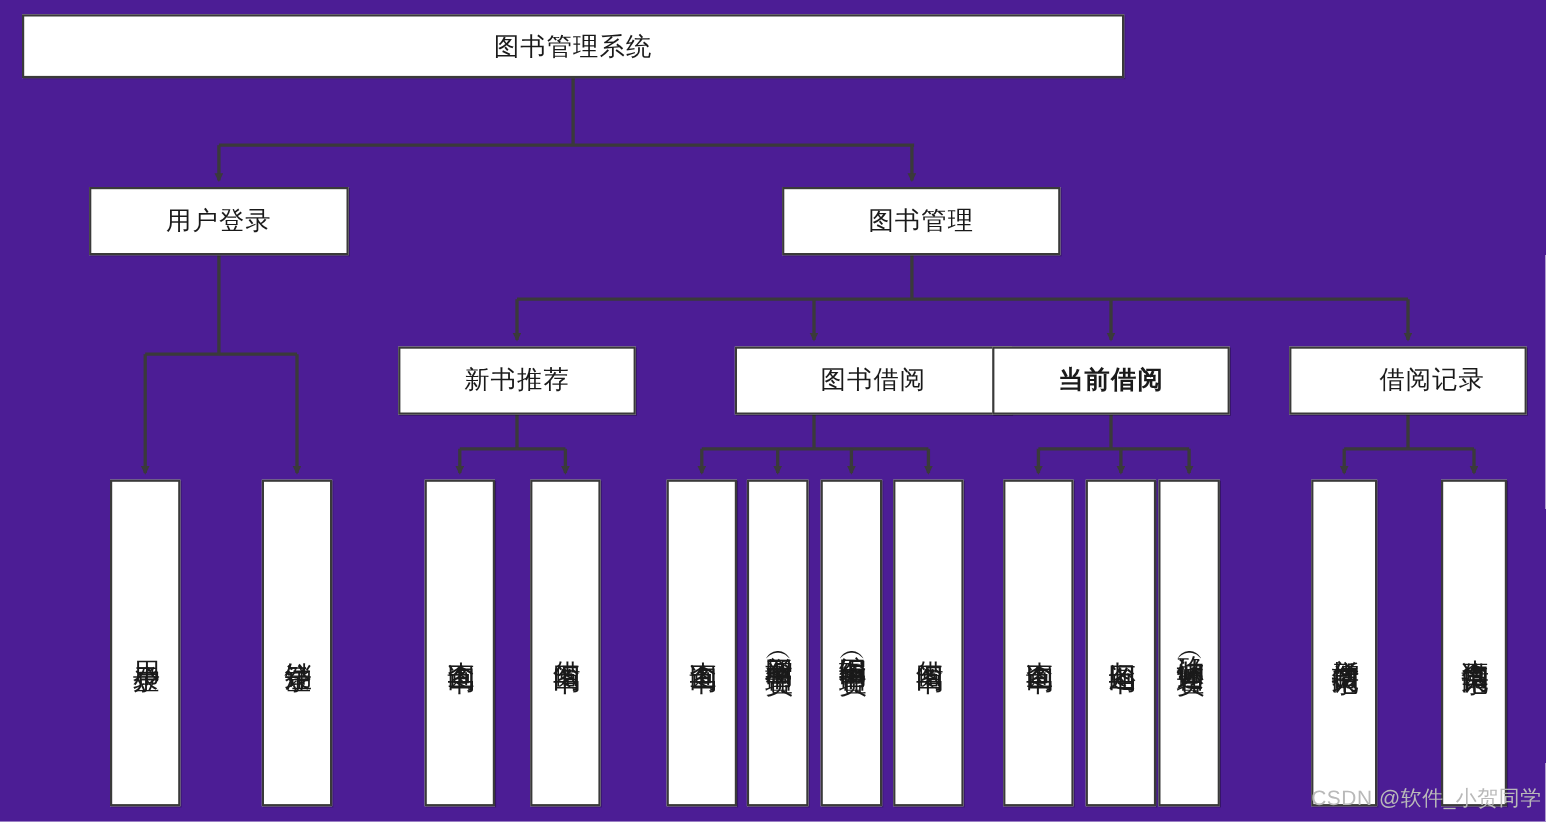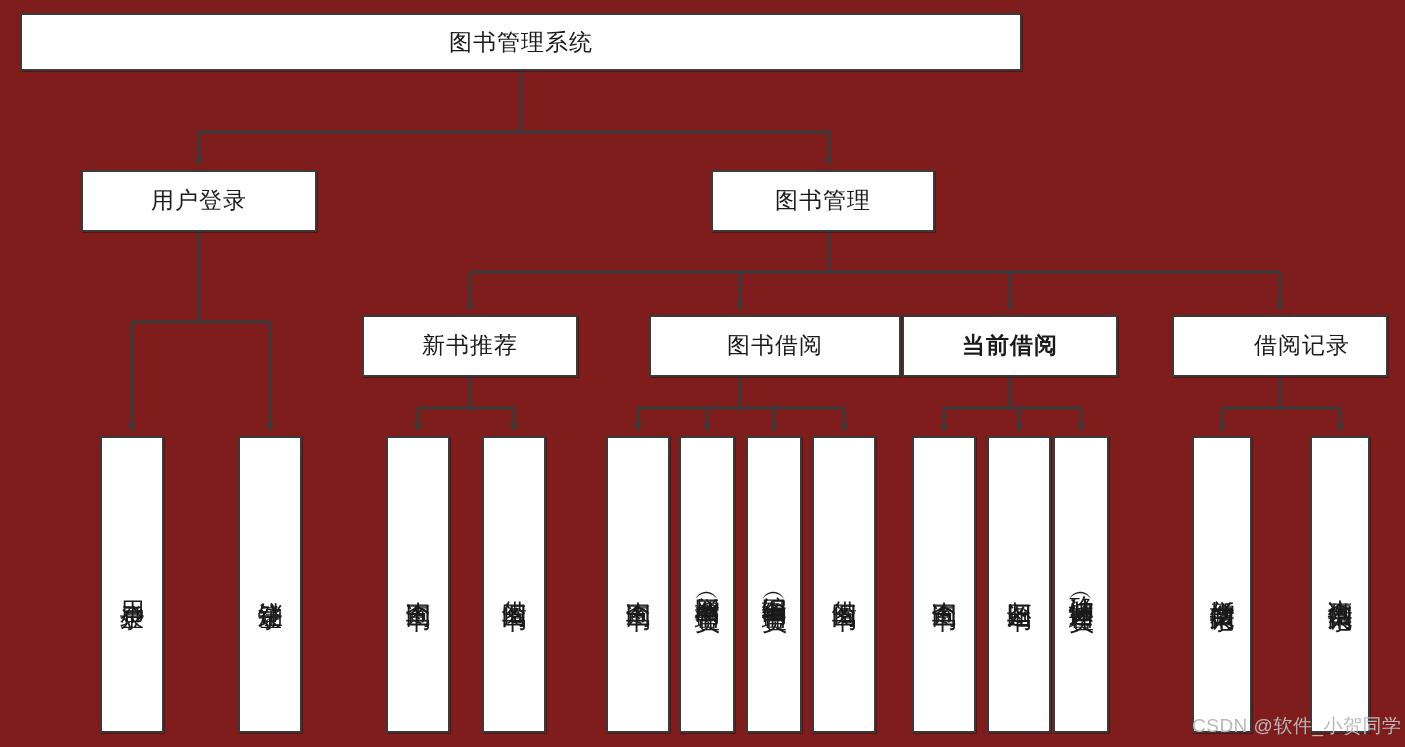--- a/index.html
+++ b/index.html
@@ -7,21 +7,21 @@
     padding: 0;
     background: #ffffff;
   }
   body {
     font-family: "Liberation Sans", "DejaVu Sans", sans-serif;
   }
   #canvas {
     position: relative;
     width: 1405px;
     height: 747px;
-    background: #7f1d1d;
+    background: #4c1d95;
     overflow: hidden;
   }
   #edges {
     position: absolute;
     left: 0;
     top: 0;
     width: 1405px;
     height: 747px;
     pointer-events: none;
   }
@@ -124,24 +124,24 @@
       <path d="M1280,377 L1280,408"></path>
       <path d="M1222,408 L1340,408"></path>
       <path d="M1222,408 L1222,430" marker-end="url(#arrow)"></path>
       <path d="M1340,408 L1340,430" marker-end="url(#arrow)"></path>
     </g>
   </svg>
 
   <div class="node node-root" style="left: 20px; top: 13px; width: 1002px; height: 58px;">图书管理系统</div>
 
   <div class="node node-h" style="left: 81px; top: 170px; width: 236px; height: 62px;">用户登录</div>
-  <div class="node node-h" style="left: 711px; top: 170px; width: 224px; height: 62px;">图书管理</div>
+  <div class="node node-h" style="left: 711px; top: 170px; width: 253px; height: 62px;">图书管理</div>
 
   <div class="node node-h" style="left: 362px; top: 315px; width: 216px; height: 62px; font-family: Liberation Serif, serif;">新书推荐</div>
-  <div class="node node-h" style="left: 649px; top: 315px; width: 252px; height: 62px;">图书借阅</div>
+  <div class="node node-h" style="left: 668px; top: 315px; width: 252px; height: 62px;">图书借阅</div>
   <div class="node node-h" style="left: 902px; top: 315px; width: 216px; height: 62px; font-weight: bold;">当前借阅</div>
   <div class="node node-h" style="left: 1172px; top: 315px; width: 216px; height: 62px; padding-left: 44px;">借阅记录</div>
 
   <div class="node node-v" style="left: 100px; top: 436px; width: 64px; height: 297px;">
       <span class="vtext">用户登录</span>
     </div>
   <div class="node node-v" style="left: 238px; top: 436px; width: 64px; height: 297px;">
       <span class="vtext">注销登录</span>
     </div>
   <div class="node node-v" style="left: 386px; top: 436px; width: 64px; height: 297px;">

